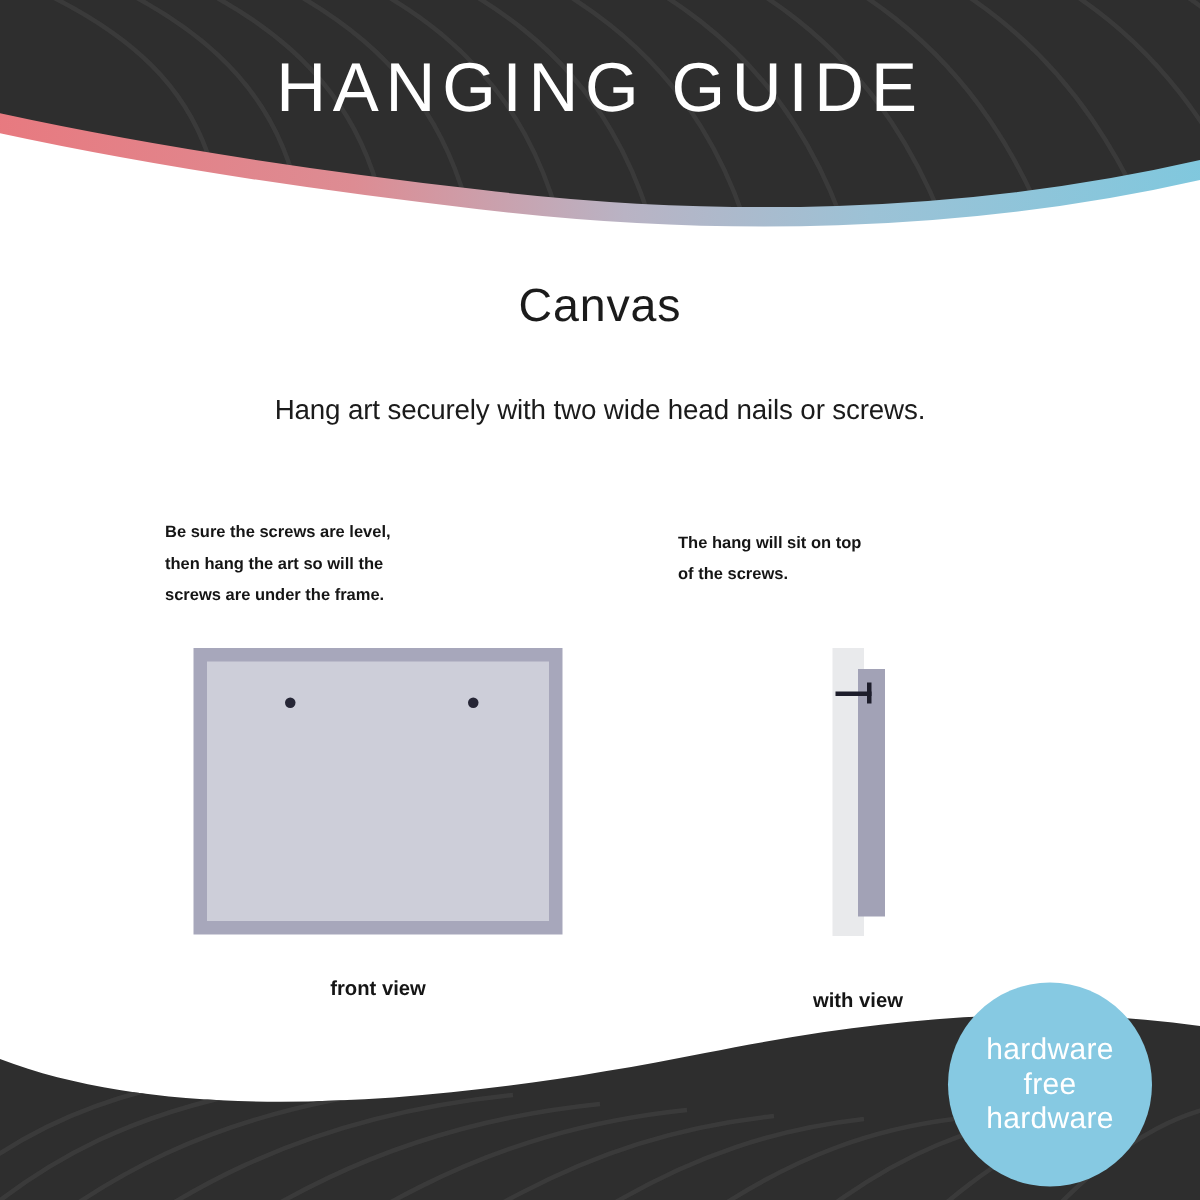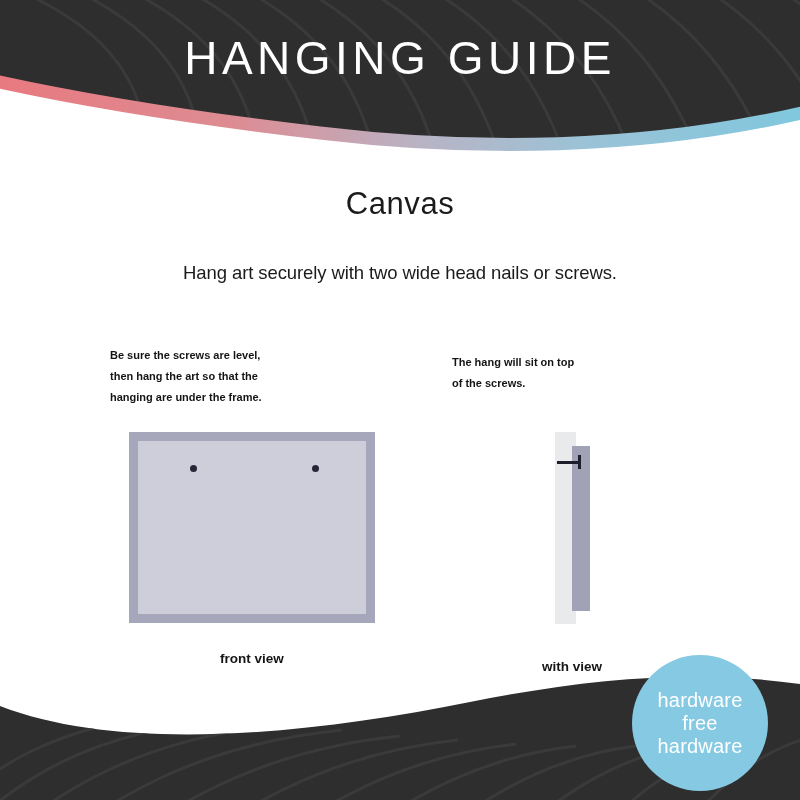--- a/index.html
+++ b/index.html
@@ -236,22 +236,22 @@
     </svg>
     <div class="header-title">HANGING GUIDE</div>
   </div>
 
   <div class="canvas-title">Canvas</div>
 
   <div class="lede">Hang art securely with two wide head nails or screws.</div>
 
   <div class="caption caption-left">
     <div>Be sure the screws are level,</div>
-    <div>then hang the art so that the</div>
-    <div>hanging are under the frame.</div>
+    <div>then hang the art so will the</div>
+    <div>screws are under the frame.</div>
   </div>
 
   <div class="caption caption-right">
     <div>The hang will sit on top</div>
     <div>of the screws.</div>
   </div>
 
   <div class="frame-front">
     <div class="frame-front-inner">
       <span class="screw-dot left"></span>

